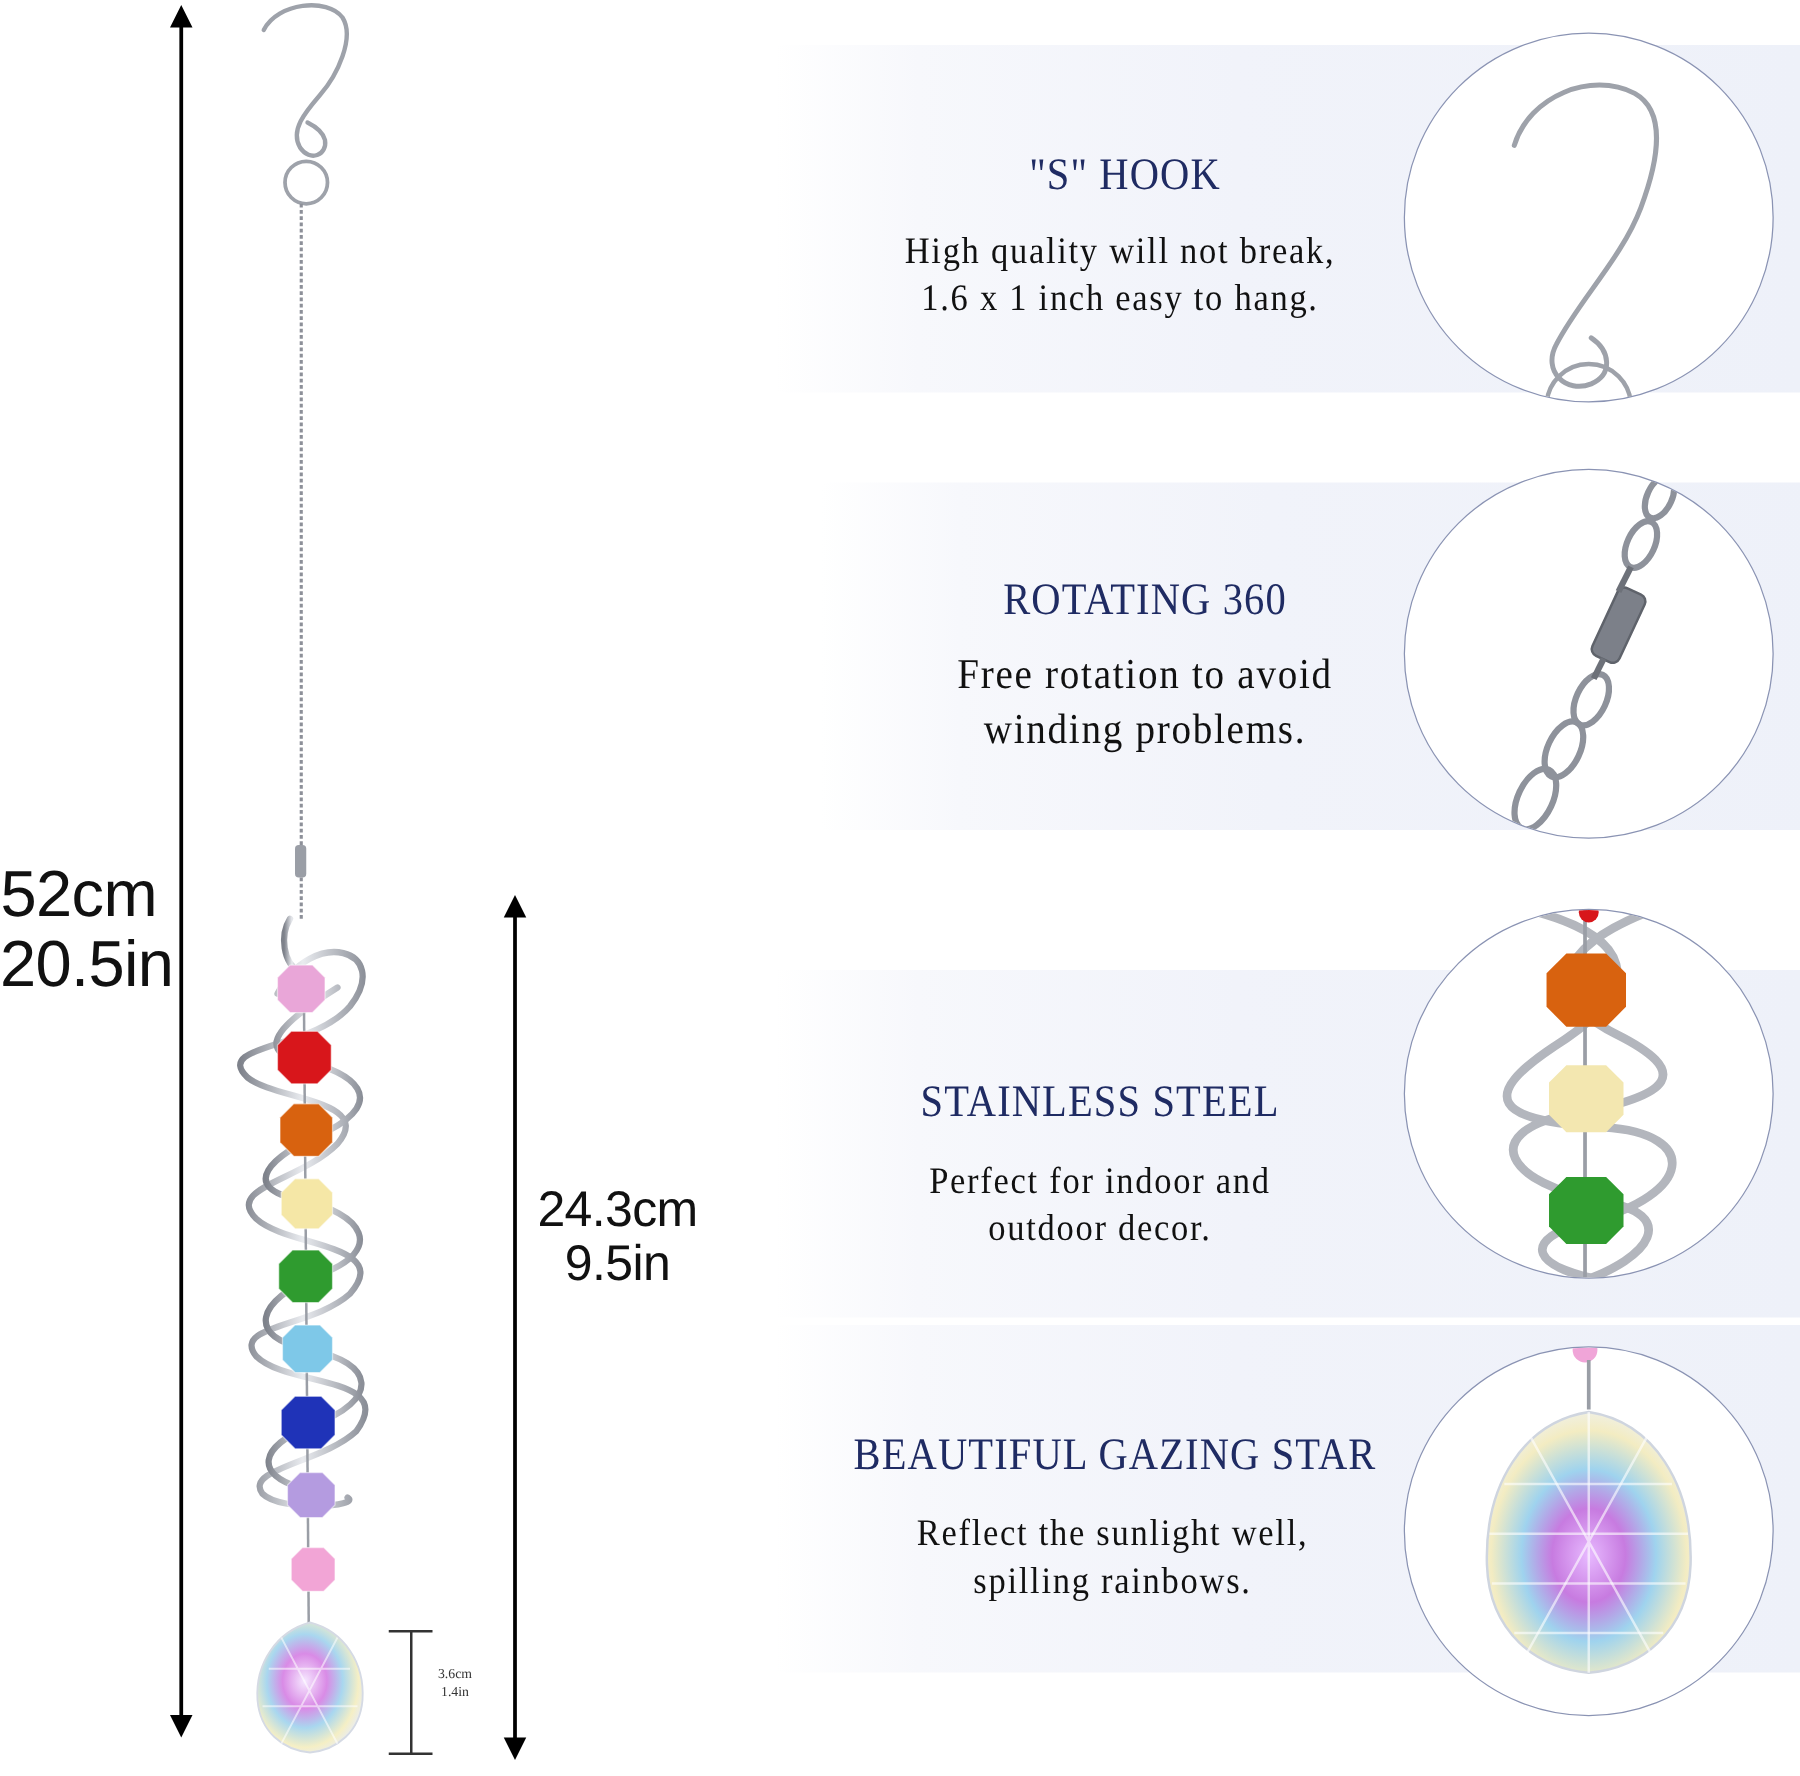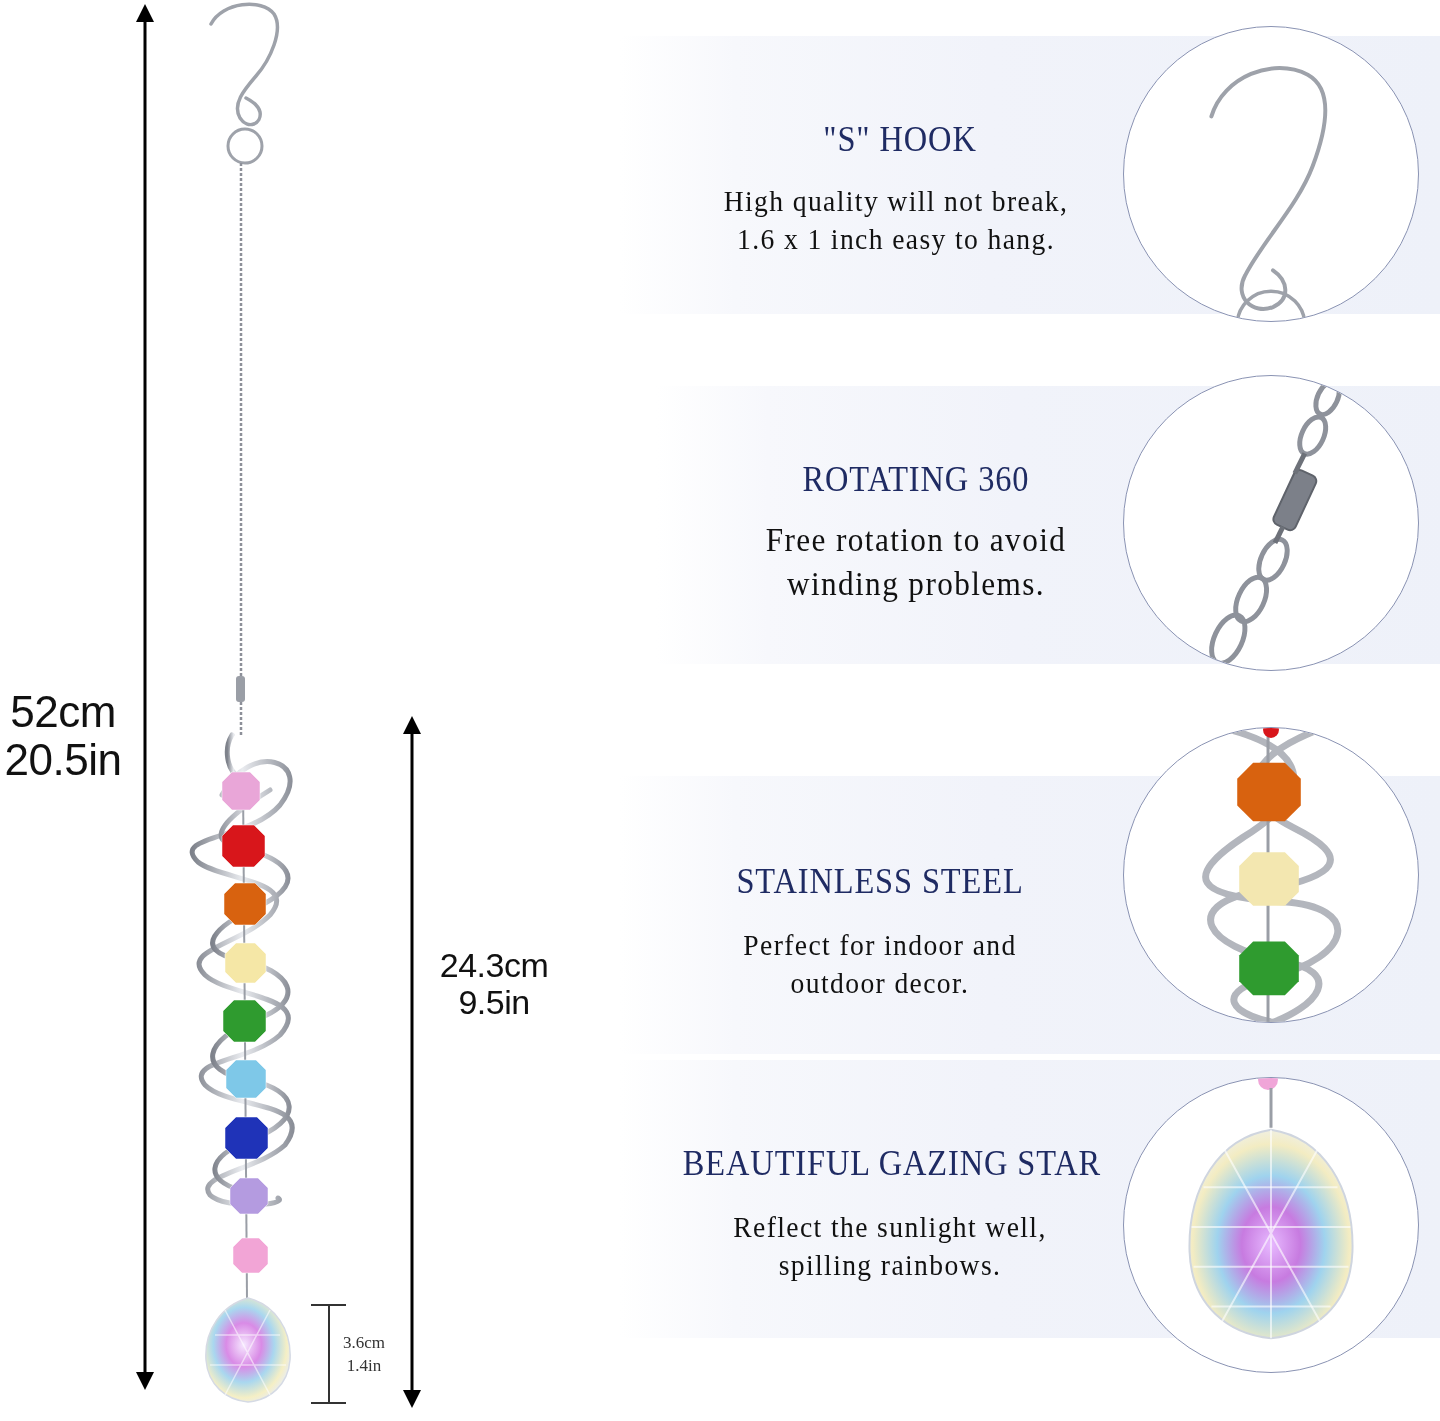--- a/index.html
+++ b/index.html
@@ -2,23 +2,23 @@
 <html><head>
 <meta charset="utf-8">
 <style>
   * { box-sizing: border-box; margin: 0; padding: 0; }
   html, body { width: 1440px; height: 1421px; background: #ffffff; overflow: hidden; }
   body { position: relative; font-family: "Liberation Sans", sans-serif; color: #111; }
 
   
   .dim-label { position: absolute; text-align: center; font-family: "Liberation Sans", sans-serif; color: #111; line-height: 1.08; }
   .dim-label span { display: block; }
-  .dim-52 { left: 0; top: 688px; width: 126px; font-size: 44px; letter-spacing: -0.5px; }
-  .dim-24 { left: 418px; top: 947px; width: 152px; font-size: 34px; letter-spacing: -0.5px; }
-  .dim-36 { left: 330px; top: 1332px; width: 68px; font-size: 17px; font-family: "Liberation Serif", serif; color: #333; line-height: 1.35; }
+  .dim-52 { left: 0; top: 688px; width: 126px; font-size: 52px; letter-spacing: -0.5px; }
+  .dim-24 { left: 418px; top: 947px; width: 152px; font-size: 40px; letter-spacing: -0.5px; }
+  .dim-36 { left: 330px; top: 1332px; width: 68px; font-size: 11px; font-family: "Liberation Serif", serif; color: #333; line-height: 1.35; }
 
   .arrow-svg { position: absolute; left: 0; top: 0; }
 
   
   .panel {
     position: absolute;
     left: 620px; width: 820px; height: 278px;
     background: linear-gradient(90deg, #ffffff 0%, #f7f8fc 14%, #f1f3fa 45%, #eef1f9 100%);
   }
   .panel .title {

